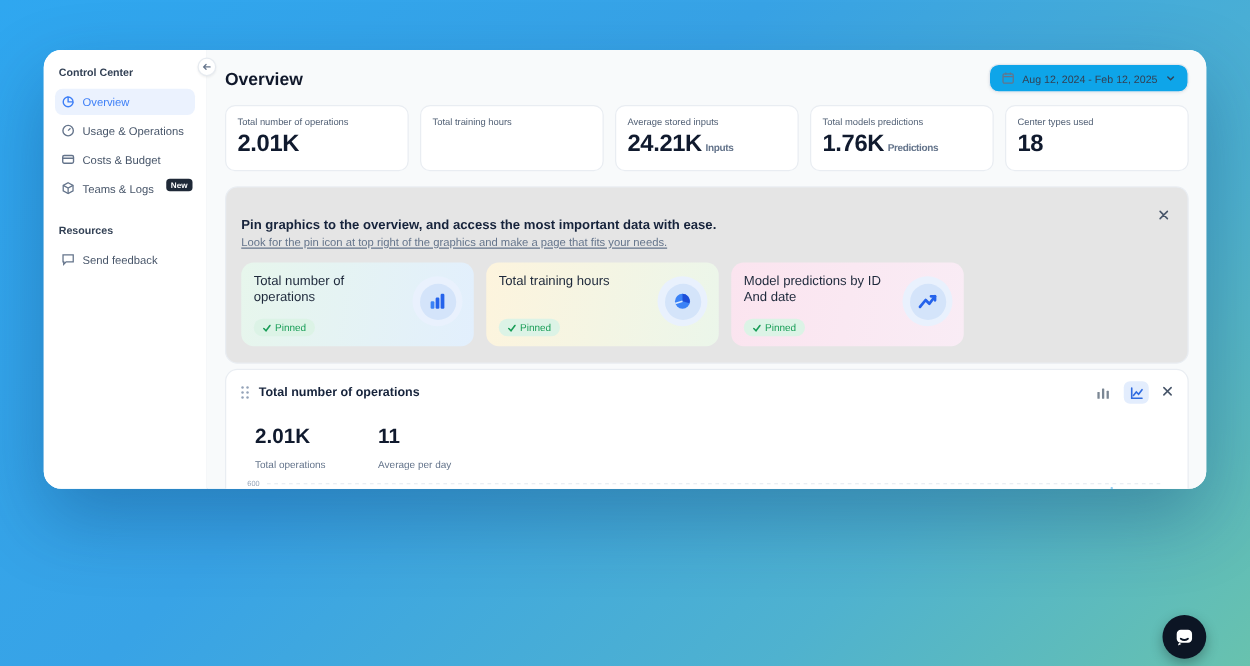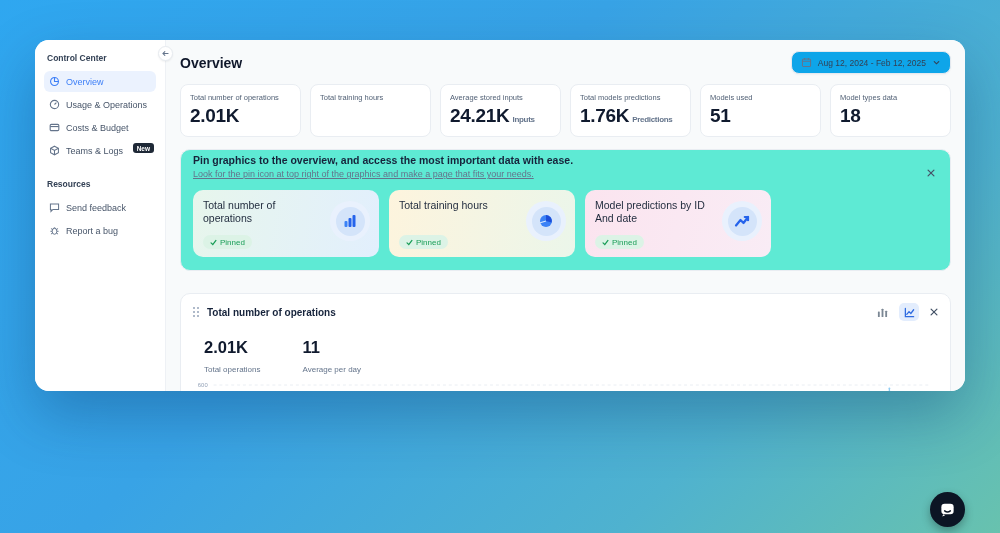--- a/index.html
+++ b/index.html
@@ -51,22 +51,22 @@
   .stats-row { display:flex; gap:9px; margin-bottom:12px; }
   .stat-card {
     flex:1; background:#fff; border:1px solid #e9edf2; border-radius:8px;
     padding:8px 9px 9px; min-width:0;
   }
   .stat-label { font-size:7.5px; color:#526176; margin-bottom:3px; white-space:nowrap; }
   .stat-value { font-size:19px; font-weight:bold; color:#101a2e; letter-spacing:-0.3px; }
   .stat-value .u { font-size:8px; font-weight:bold; color:#64748b; margin-left:3px; }
   
   .banner-card {
-    background:#5eead4; border:1px solid #e9edf2; border-radius:10px; padding:4px 12px 13px;
-    margin-bottom:22px; position:relative;
+    background:#e5e5e5; border:1px solid #e9edf2; border-radius:10px; padding:24px 12px 13px;
+    margin-bottom:4px; position:relative;
   }
   .banner-title { font-size:10.5px; font-weight:bold; color:#16233b; }
   .banner-sub { font-size:9px; color:#64748b; margin-top:3px;text-decoration:underline; }
   .banner-close { position:absolute; right:14px; top:14px; color:#475569; cursor:pointer; }
   .pinned-row { display:flex; gap:10px; margin-top:11px; }
   .pinned-card { width:186px; border-radius:10px; padding:9px 10px; position:relative; height:67px; cursor:pointer; }
   .pinned-card.g1 { background:linear-gradient(100deg,#e7f6ec,#e2effd); }
   .pinned-card.g2 { background:linear-gradient(100deg,#fdf4dd,#ebf6ea); }
   .pinned-card.g3 { background:linear-gradient(100deg,#fbe4ef,#f9ecf5); }
   .pinned-title { font-size:10.5px; color:#1e293b; font-weight:500; line-height:1.25; width:118px; }
@@ -148,27 +148,20 @@
 
     <div class="side-gap"></div>
     <div class="side-section">Resources</div>
 
     <div class="side-item">
       <svg width="11" height="11" viewBox="0 0 14 14" fill="none" stroke="currentColor" stroke-width="1.3">
           <path d="M1.8 2.5h10.4v7H5L2.5 12l.1-2.5h-.8z"></path>
         </svg>
       <span>Send feedback</span>
     </div>
-    <div class="side-item">
-      <svg width="11" height="11" viewBox="0 0 14 14" fill="none" stroke="currentColor" stroke-width="1.2">
-          <ellipse cx="7" cy="8" rx="3" ry="3.8"></ellipse>
-          <path d="M5.3 4.8a1.8 1.8 0 0 1 3.4 0M1.8 8h2.2M10 8h2.2M2.5 4.5l2 1.2M11.5 4.5l-2 1.2M2.5 11.5l2-1.2M11.5 11.5l-2-1.2"></path>
-        </svg>
-      <span>Report a bug</span>
-    </div>
   </div>
 
   <div class="main">
 
     <div class="main-header">
       <div class="page-title">Overview</div>
       <div class="date-btn">
         <svg width="11" height="11" viewBox="0 0 14 14" fill="none" stroke="currentColor" stroke-width="1.3">
             <rect x="1.8" y="2.6" width="10.4" height="9.6" rx="1.5"></rect>
             <path d="M1.8 5.4h10.4M4.6 1.2v2.4M9.4 1.2v2.4"></path>
@@ -190,25 +183,21 @@
       </div>
       <div class="stat-card">
         <div class="stat-label">Average stored inputs</div>
         <div class="stat-value"><span class="dashed">24.21K</span><span class="u">Inputs</span></div>
       </div>
       <div class="stat-card">
         <div class="stat-label">Total models predictions</div>
         <div class="stat-value"><span>1.76K</span><span class="u">Predictions</span></div>
       </div>
       <div class="stat-card">
-        <div class="stat-label">Models used</div>
-        <div class="stat-value"><span>51</span><span class="u"></span></div>
-      </div>
-      <div class="stat-card">
-        <div class="stat-label">Model types data</div>
+        <div class="stat-label">Center types used</div>
         <div class="stat-value"><span>18</span><span class="u"></span></div>
       </div>
     </div>
 
     <div class="banner-card">
       <div class="banner-title">Pin graphics to the overview, and access the most important data with ease.</div>
       <div class="banner-sub">Look for the pin icon at top right of the graphics and make a page that fits your needs.</div>
       <div class="banner-close">
         <svg width="10" height="10" viewBox="0 0 12 12" fill="none" stroke="currentColor" stroke-width="1.5" stroke-linecap="round">
             <path d="M2.5 2.5l7 7M9.5 2.5l-7 7"></path>

